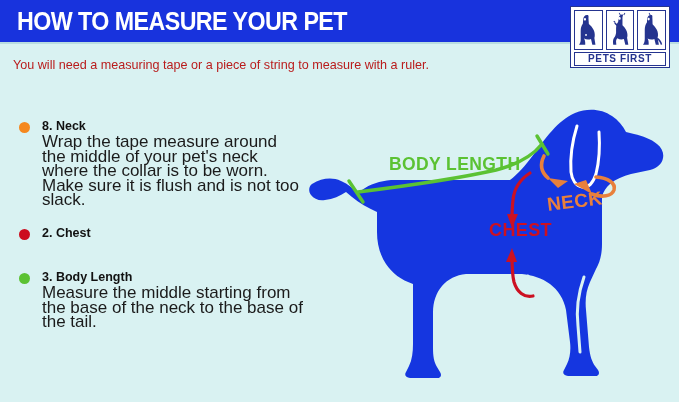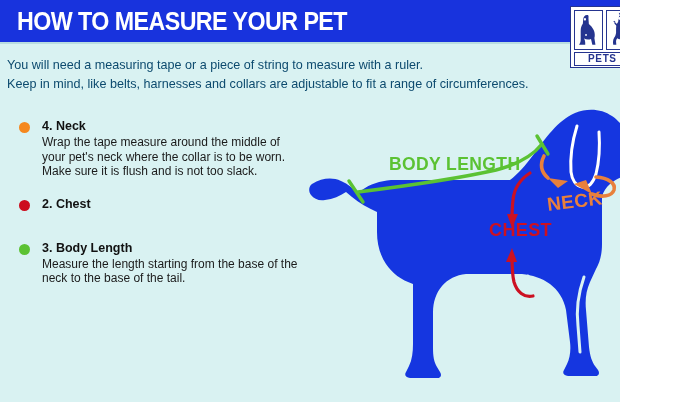--- a/index.html
+++ b/index.html
@@ -5,21 +5,21 @@
   html, body {
     margin: 0;
     padding: 0;
     background: #ffffff;
   }
   body {
     font-family: "Liberation Sans", sans-serif;
   }
   #page {
     position: relative;
-    width: 620px;
+    width: 679px;
     height: 402px;
     overflow: hidden;
     background: #d9f2f2;
     box-sizing: border-box;
   }
   
   #header-bar {
     position: absolute;
     left: 0; top: 0;
     width: 679px;
@@ -89,26 +89,26 @@
     font-weight: bold;
     font-size: 10px;
     letter-spacing: 0.6px;
     color: #25348f;
     line-height: 10px;
     white-space: nowrap;
   }
   
   #intro {
     position: absolute;
-    left: 7px;
+    left: 13px;
     top: 56px;
     width: 560px;
     font-size: 12.6px;
     line-height: 19px;
-    color: #0c4a6e;
+    color: #b91c1c;
   }
   #intro div { white-space: nowrap; }
   
   #steps {
     position: absolute;
     left: 18px;
     top: 118px;
     width: 285px;
   }
   .step {
@@ -125,21 +125,21 @@
     border-radius: 50%;
   }
   .step-title {
     font-size: 12.5px;
     font-weight: bold;
     color: #111111;
     line-height: 16px;
     margin-bottom: 1px;
   }
   .step-body {
-    font-size: 12px;
+    font-size: 17px;
     line-height: 14.6px;
     color: #1b1b1b;
   }
   
   #illustration {
     position: absolute;
     left: 296px;
     top: 104px;
     width: 391px;
     height: 298px;
@@ -178,40 +178,39 @@
         </svg>
       </div>
     </div>
     <div id="logo-banner">
       <span id="logo-wordmark">PETS FIRST</span>
     </div>
   </div>
 
   <div id="intro">
     <div>You will need a measuring tape or a piece of string to measure with a ruler.</div>
-    <div>Keep in mind, like belts, harnesses and collars are adjustable to fit a range of circumferences.</div>
   </div>
 
   <div id="steps">
 
     <div class="step">
       <span class="step-bullet" style="background:#f5881f"></span>
-      <div class="step-title">4. Neck</div>
+      <div class="step-title">8. Neck</div>
       <div class="step-body">Wrap the tape measure around the middle of your pet's neck where the collar is to be worn. Make sure it is flush and is not too slack.</div>
     </div>
 
     <div class="step" style="">
       <span class="step-bullet" style="background:#cc0d1e"></span>
       <div class="step-title">2. Chest</div>
     </div>
 
     <div class="step" style="margin-top:28px">
       <span class="step-bullet" style="background:#5bc233"></span>
       <div class="step-title">3. Body Length</div>
-      <div class="step-body">Measure the length starting from the base of the neck to the base of the tail.</div>
+      <div class="step-body">Measure the middle starting from the base of the neck to the base of the tail.</div>
     </div>
 
   </div>
 
   <div id="illustration">
     <svg viewBox="0 0 391 298" preserveAspectRatio="xMidYMid meet">
 
       <g>
         <path fill="#1536e0" d="
           M 16 80

